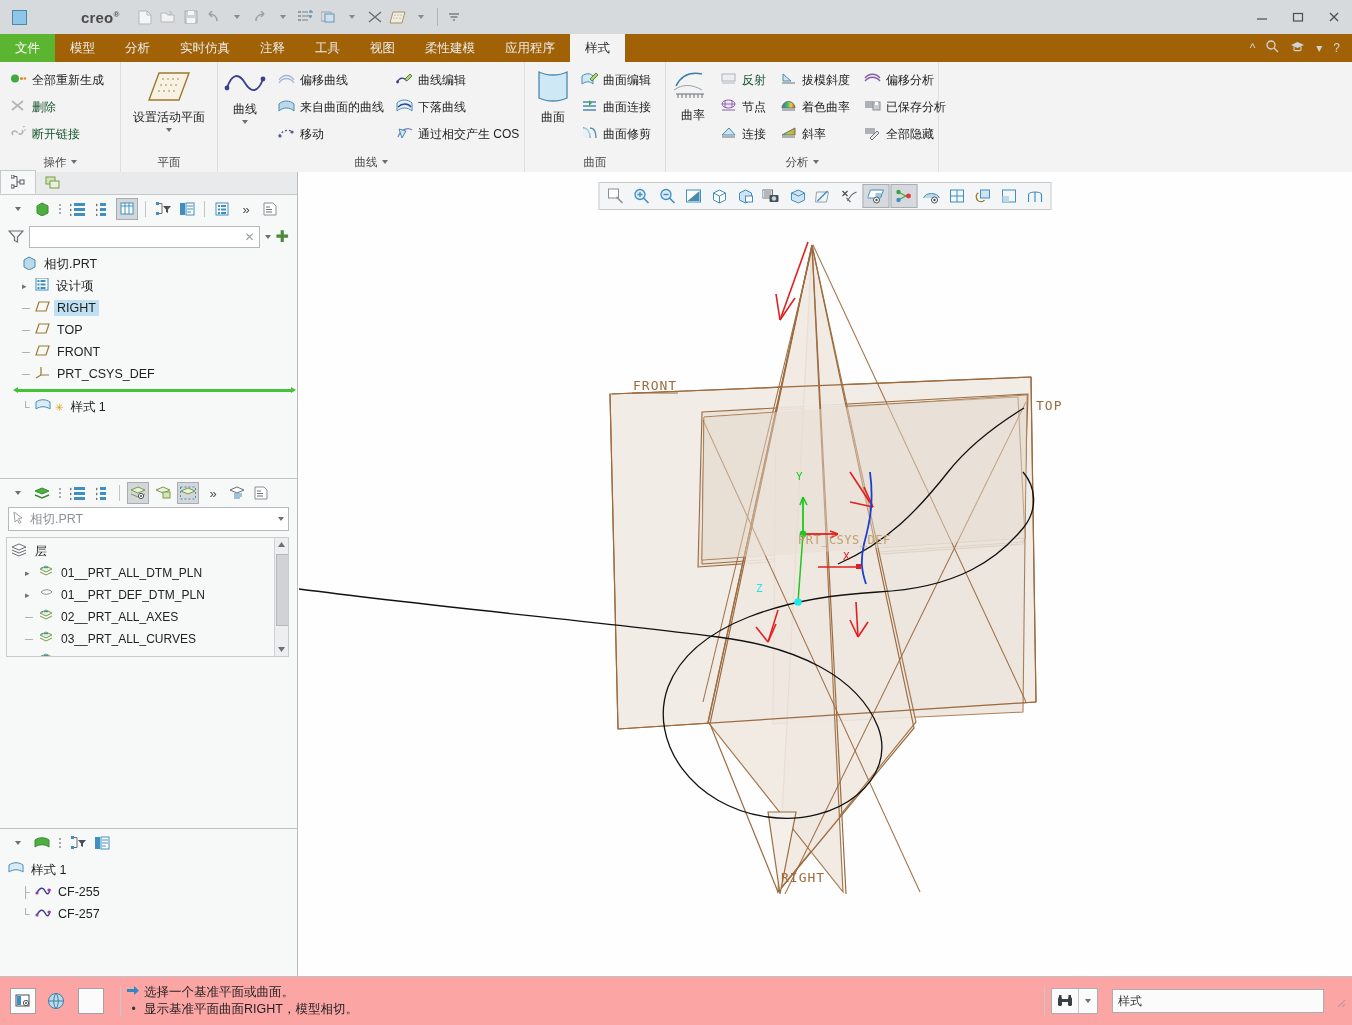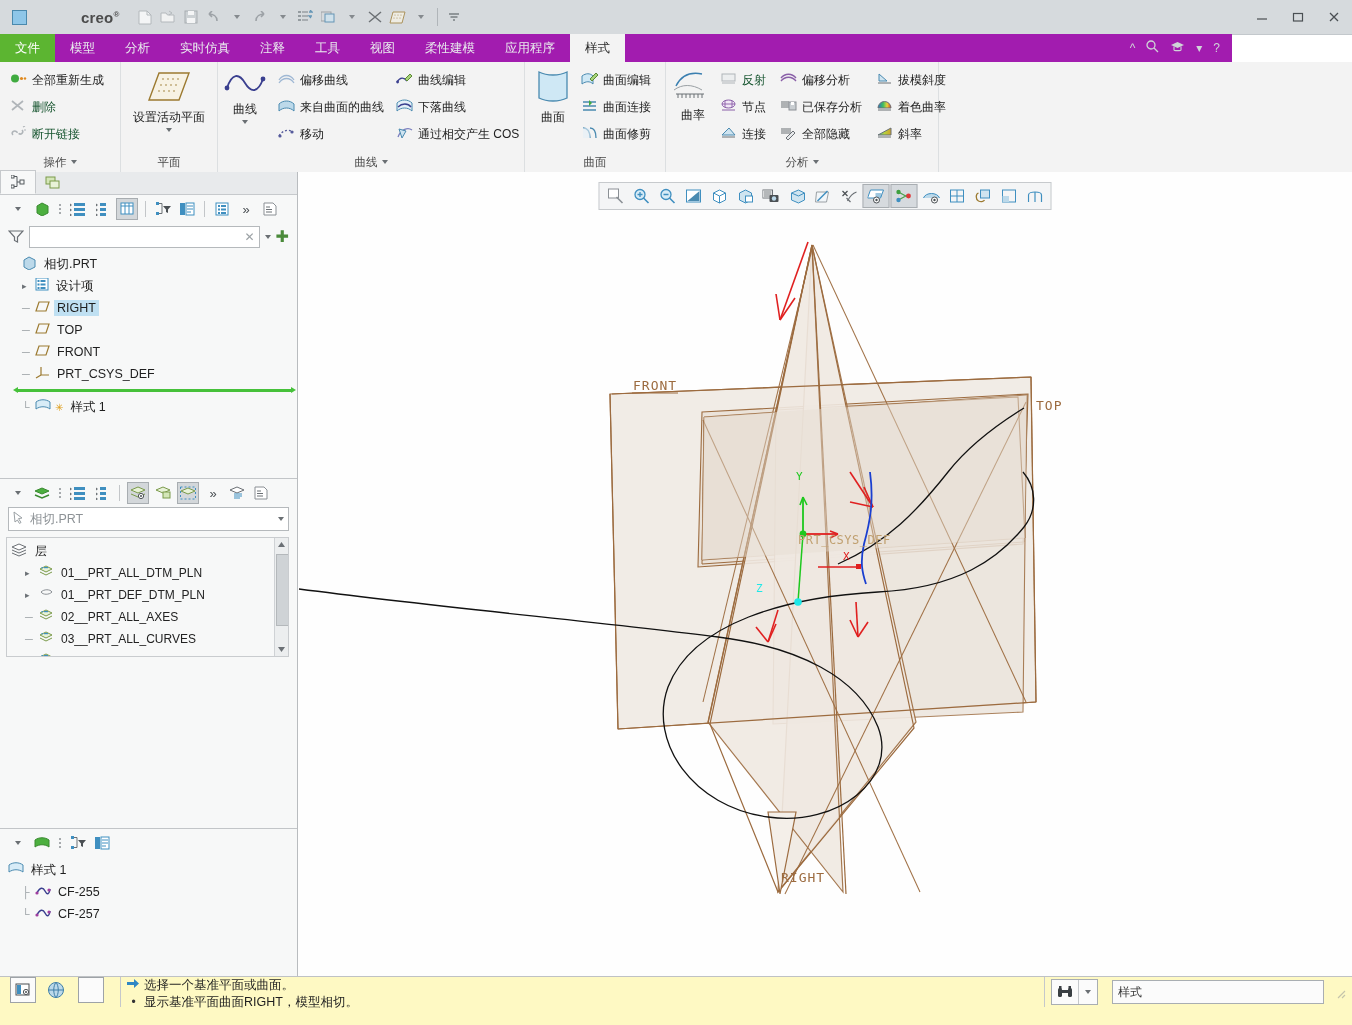--- a/index.html
+++ b/index.html
@@ -23,21 +23,21 @@
     opacity:.75;}
   .qat .qb.sep{width:1px;height:18px;background:#b0b5b9;margin:0 4px;opacity:1;}
   .caret{width:0;height:0;border-left:3.5px solid transparent;border-right:3.5px solid transparent;
     border-top:4px solid #6a6f73;}
   .title-text{position:absolute;left:0;right:0;text-align:center;font-size:13.5px;color:#3b3b3b;
     pointer-events:none;}
   .wbtns{position:absolute;right:0;top:0;height:34px;display:flex;align-items:center;}
   .wbtn{width:36px;height:34px;display:flex;align-items:center;justify-content:center;color:#4a4f53;}
 
   
-  .tabbar{position:absolute;left:0;top:34px;width:1232px;height:28px;background:#a21caf;
+  .tabbar{position:absolute;left:0;top:34px;width:1352px;height:28px;background:#a16207;
     display:flex;align-items:stretch;}
   .tab{padding:0 15px;display:flex;align-items:center;font-size:12.5px;color:#e9ecee;
     white-space:nowrap;}
   .tab.file{background:#5cb531;color:#fff;font-weight:normal;}
   .tab.active{background:#f3f3f3;color:#2b2b2b;}
   .tabright{margin-left:auto;display:flex;align-items:center;gap:11px;padding-right:12px;color:#cfd4d7;
     font-size:12px;}
 
   
   .ribbon{position:absolute;left:0;top:62px;width:1352px;height:110px;background:#f3f3f3;
@@ -102,22 +102,22 @@
     color:#f8544e;font-family:"Liberation Serif","DejaVu Serif",serif;white-space:pre-wrap;}
 
   
   .wm{position:absolute;right:6px;bottom:16px;pointer-events:none;}
   .wm .cn{font-size:30px;font-weight:bold;font-family:"Liberation Serif","DejaVu Serif",serif;}
   .wm .c1{color:#f05a28;}
   .wm .c2{color:#1d1d1d;}
   .wm .url{font-size:13px;font-style:italic;color:#6f7477;letter-spacing:.3px;margin-top:-6px;}
 
   
-  .statusbar{position:absolute;left:0;bottom:0;width:1352px;height:48px;background:#fef9c3;
-    border-top:1px solid #bfc2c5;display:flex;align-items:flex-start;}
+  .statusbar{position:absolute;left:0;bottom:0;width:1352px;height:48px;background:#fca5a5;
+    border-top:1px solid #bfc2c5;display:flex;align-items:center;}
   .sb-icons{display:flex;align-items:center;gap:8px;padding:0 10px;}
   .sb-ic{width:24px;height:24px;display:flex;align-items:center;justify-content:center;
     border:1px solid #9ea3a7;background:#fbfbfb;}
   .sb-ic.plain{border:1px solid transparent;background:transparent;}
   .sb-div{width:1px;height:30px;background:#c5c8cb;margin:0 6px;}
   .msgs{font-size:12.5px;line-height:17px;color:#1f1f1f;}
   .msgs .row{display:flex;align-items:center;gap:4px;}
   .sb-right{margin-left:auto;display:flex;align-items:center;gap:0;padding-right:6px;}
   .findbox{display:flex;align-items:center;border:1px solid #a9aeb2;background:#fbfbfb;height:24px;}
   .findbox .b{width:26px;height:24px;display:flex;align-items:center;justify-content:center;}
@@ -507,54 +507,20 @@
                   <path d="M2 11h13" stroke="#6b7075"></path>
                 </svg>
             </span>
             <span>连接</span>
           </div>
         </div>
         <div class="stack" style="margin-left:6px">
           <div class="ritem">
             <span class="ico">
               <svg width="17" height="14" viewBox="0 0 17 14">
-                  <path d="M1 6c4-5 11-5 15 0" fill="none" stroke="#8a5fa8" stroke-width="1.3"></path>
-                  <path d="M1 9c4-5 11-5 15 0" fill="none" stroke="#8a5fa8" stroke-width="1.3"></path>
-                </svg>
-            </span>
-            <span>偏移分析</span>
-          </div>
-          <div class="ritem">
-            <span class="ico">
-              <svg width="17" height="14" viewBox="0 0 17 14">
-                  <g stroke="#6b7075">
-                    <path d="M2 2v7M4 2v7M6 2v7M8 2v7"></path>
-                  </g>
-                  <rect x="9" y="3" width="7" height="8" fill="#c9ced2" stroke="#8b9095"></rect>
-                  <rect x="11" y="3" width="3" height="3" fill="#fff"></rect>
-                </svg>
-            </span>
-            <span>已保存分析</span>
-          </div>
-          <div class="ritem">
-            <span class="ico">
-              <svg width="17" height="14" viewBox="0 0 17 14">
-                  <g stroke="#6b7075">
-                    <path d="M2 2v6M4 2v6M6 2v6M8 2v6M10 2v6"></path>
-                  </g>
-                  <path d="M6 12l7-7 2 2-7 7z" fill="#e8eaec" stroke="#6b7075"></path>
-                </svg>
-            </span>
-            <span>全部隐藏</span>
-          </div>
-        </div>
-        <div class="stack" style="margin-left:6px">
-          <div class="ritem">
-            <span class="ico">
-              <svg width="17" height="14" viewBox="0 0 17 14">
                   <path d="M3 9V2l8 7z" fill="#cfe4f0" stroke="#4a8ab0"></path>
                   <path d="M2 11h13" stroke="#6b7075"></path>
                 </svg>
             </span>
             <span>拔模斜度</span>
           </div>
           <div class="ritem">
             <span class="ico">
               <svg width="17" height="14" viewBox="0 0 17 14">
                   <path d="M2 9a6.5 6.5 0 0113 0z" fill="url(#g1)" stroke="#6b7075"></path>
@@ -579,20 +545,54 @@
                     <linearGradient id="g2" x1="0" x2="1">
                       <stop offset="0" stop-color="#3fbf9f"></stop>
                       <stop offset=".5" stop-color="#b6d23a"></stop>
                       <stop offset="1" stop-color="#d0a028"></stop>
                     </linearGradient>
                   </defs>
                   <path d="M2 11h13" stroke="#6b7075"></path>
                 </svg>
             </span>
             <span>斜率</span>
+          </div>
+        </div>
+        <div class="stack" style="margin-left:6px">
+          <div class="ritem">
+            <span class="ico">
+              <svg width="17" height="14" viewBox="0 0 17 14">
+                  <path d="M1 6c4-5 11-5 15 0" fill="none" stroke="#8a5fa8" stroke-width="1.3"></path>
+                  <path d="M1 9c4-5 11-5 15 0" fill="none" stroke="#8a5fa8" stroke-width="1.3"></path>
+                </svg>
+            </span>
+            <span>偏移分析</span>
+          </div>
+          <div class="ritem">
+            <span class="ico">
+              <svg width="17" height="14" viewBox="0 0 17 14">
+                  <g stroke="#6b7075">
+                    <path d="M2 2v7M4 2v7M6 2v7M8 2v7"></path>
+                  </g>
+                  <rect x="9" y="3" width="7" height="8" fill="#c9ced2" stroke="#8b9095"></rect>
+                  <rect x="11" y="3" width="3" height="3" fill="#fff"></rect>
+                </svg>
+            </span>
+            <span>已保存分析</span>
+          </div>
+          <div class="ritem">
+            <span class="ico">
+              <svg width="17" height="14" viewBox="0 0 17 14">
+                  <g stroke="#6b7075">
+                    <path d="M2 2v6M4 2v6M6 2v6M8 2v6M10 2v6"></path>
+                  </g>
+                  <path d="M6 12l7-7 2 2-7 7z" fill="#e8eaec" stroke="#6b7075"></path>
+                </svg>
+            </span>
+            <span>全部隐藏</span>
           </div>
         </div>
       </div>
       <div class="gtitle">
         <span>分析</span>
           <span class="caret"></span>
       </div>
     </div>
 
 

